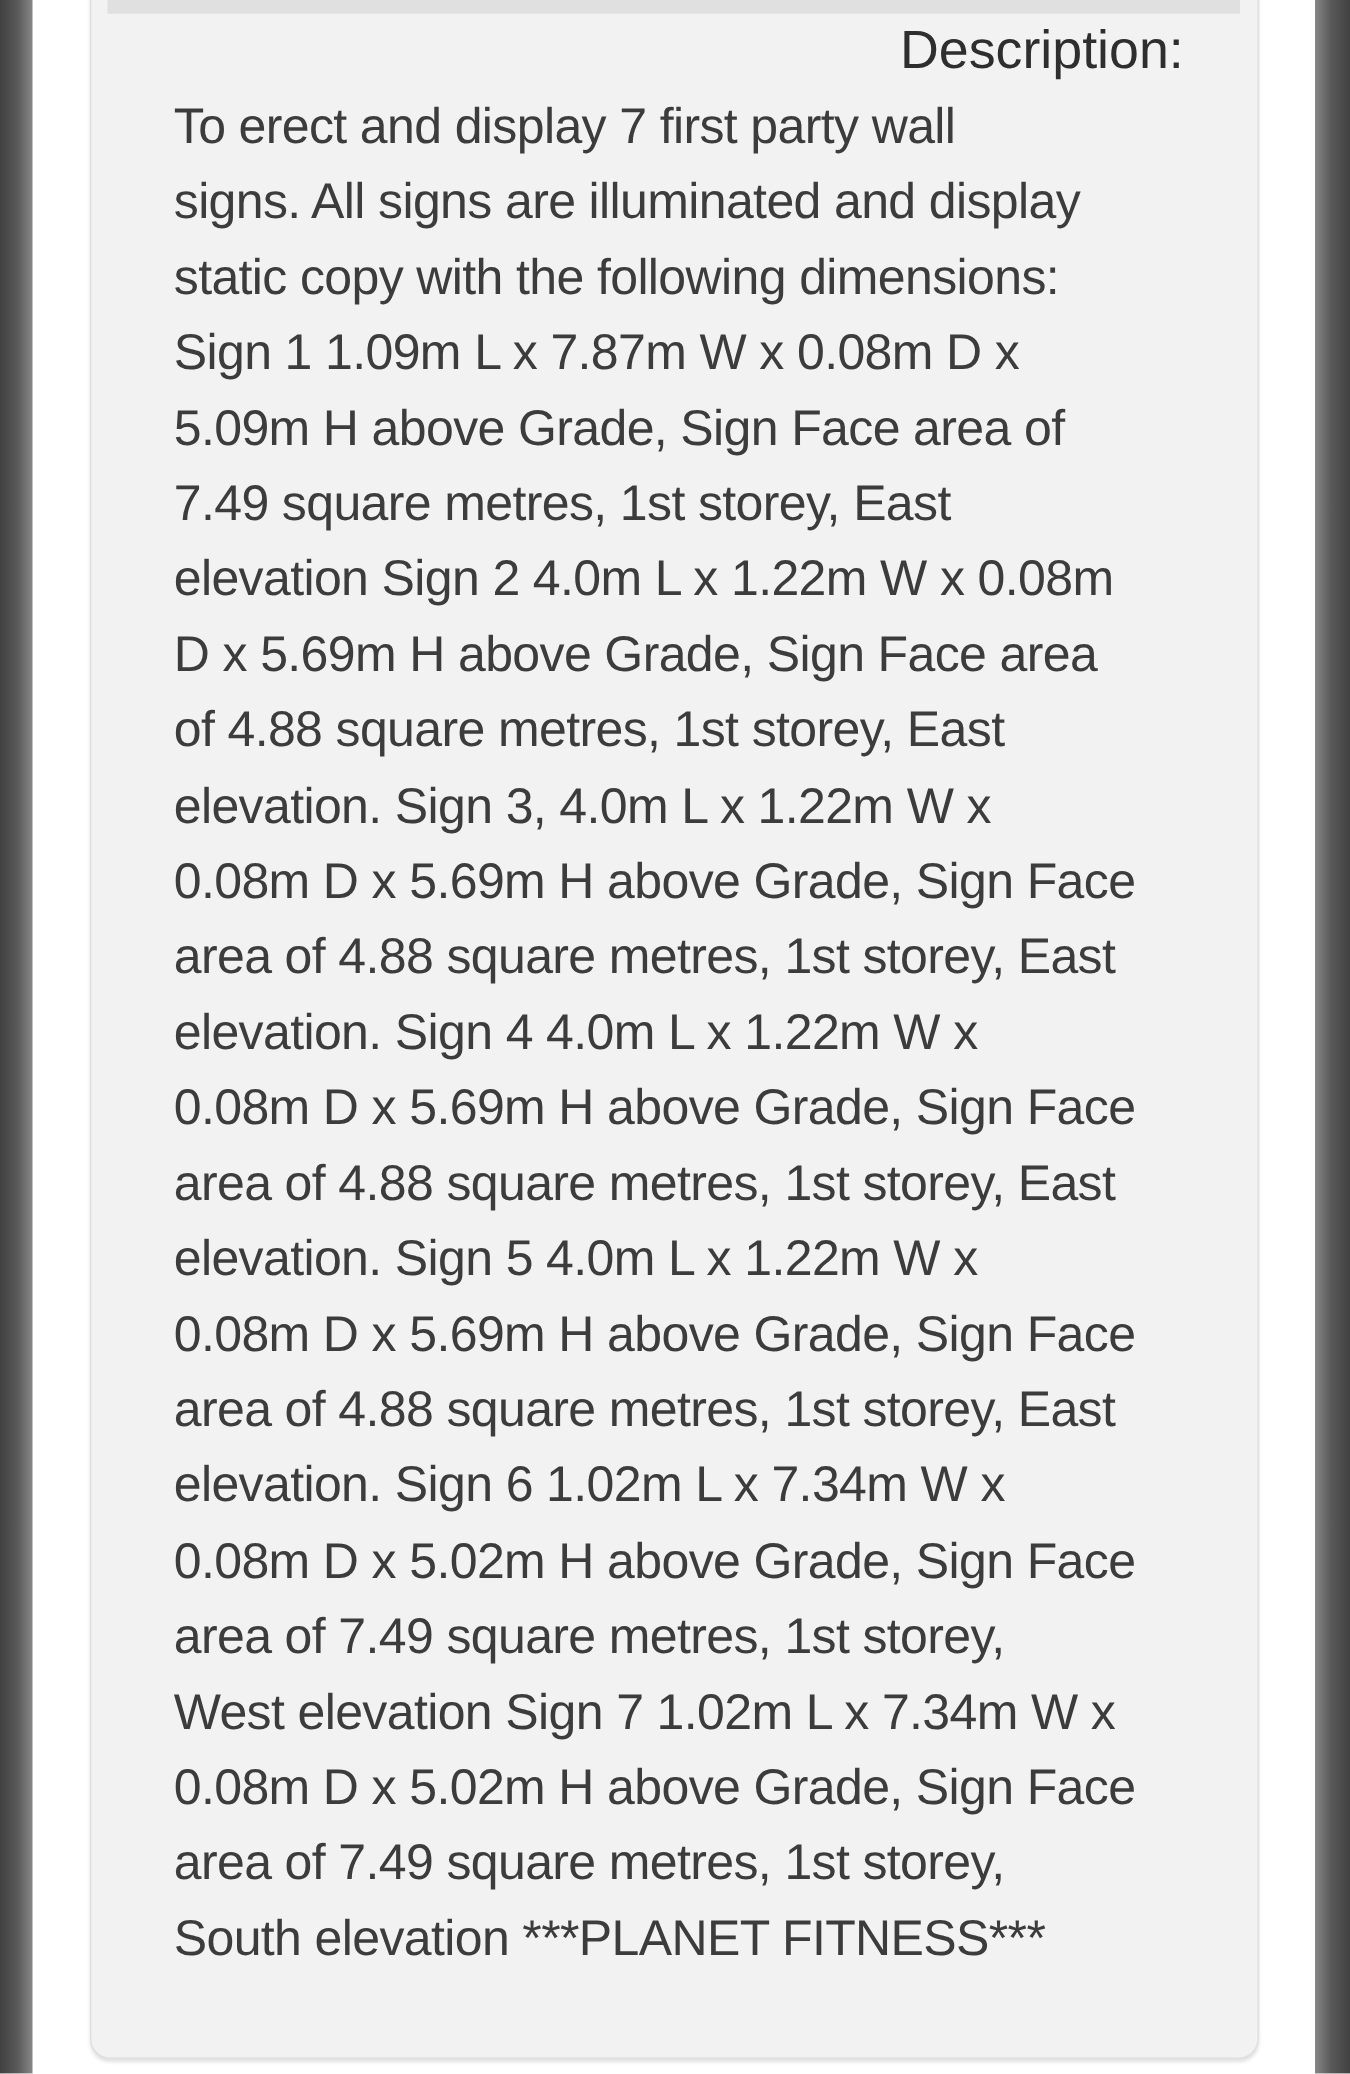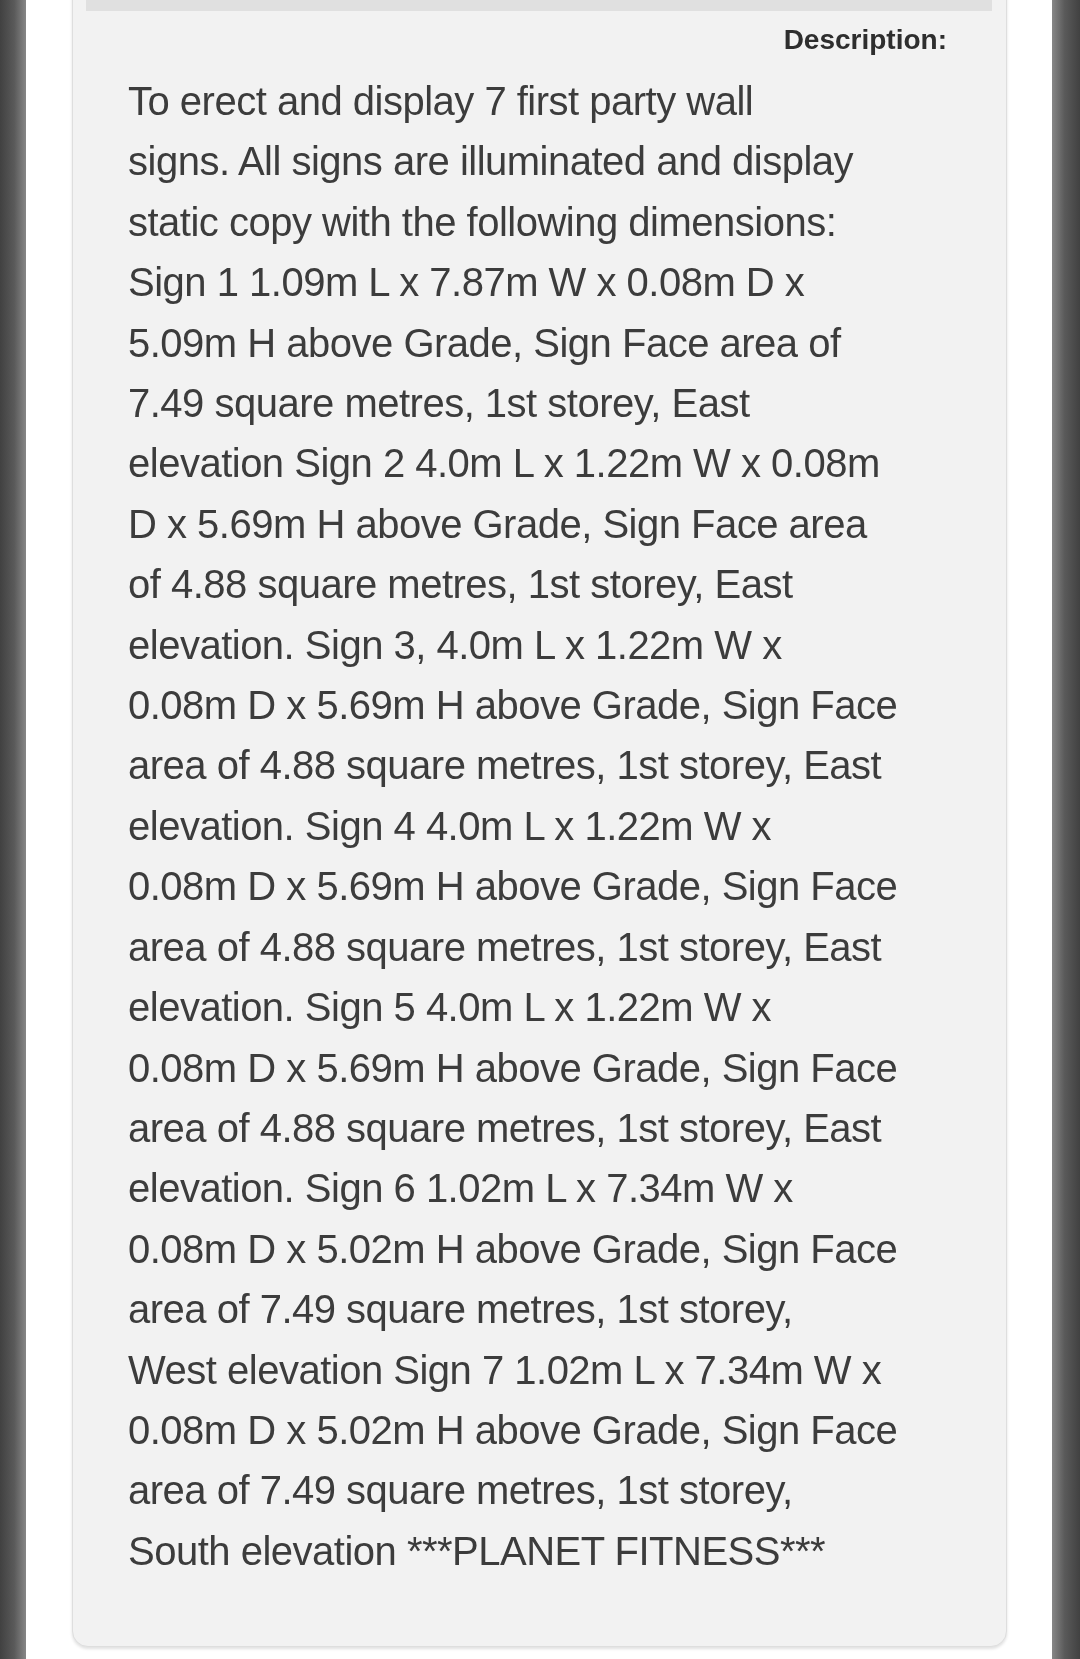--- a/index.html
+++ b/index.html
@@ -52,29 +52,29 @@
     height: 21px;
     background: #e0e0e0;
     z-index: 2;
   }
   .desc-label {
     position: absolute;
     left: 125px;
     top: 10px;
     width: 822px;
     text-align: right;
-    font-size: 28px;
+    font-size: 43px;
     line-height: 60px;
-    font-weight: 700;
+    font-weight: 400;
     color: #2e2e2e;
     z-index: 2;
   }
   .desc-text {
     position: absolute;
-    left: 128px;
+    left: 139px;
     top: 71px;
     width: 860px;
     font-size: 40px;
     line-height: 60.4px;
     letter-spacing: -0.5px;
     color: #3c3c3c;
     white-space: pre-line;
     z-index: 2;
   }
 </style>

